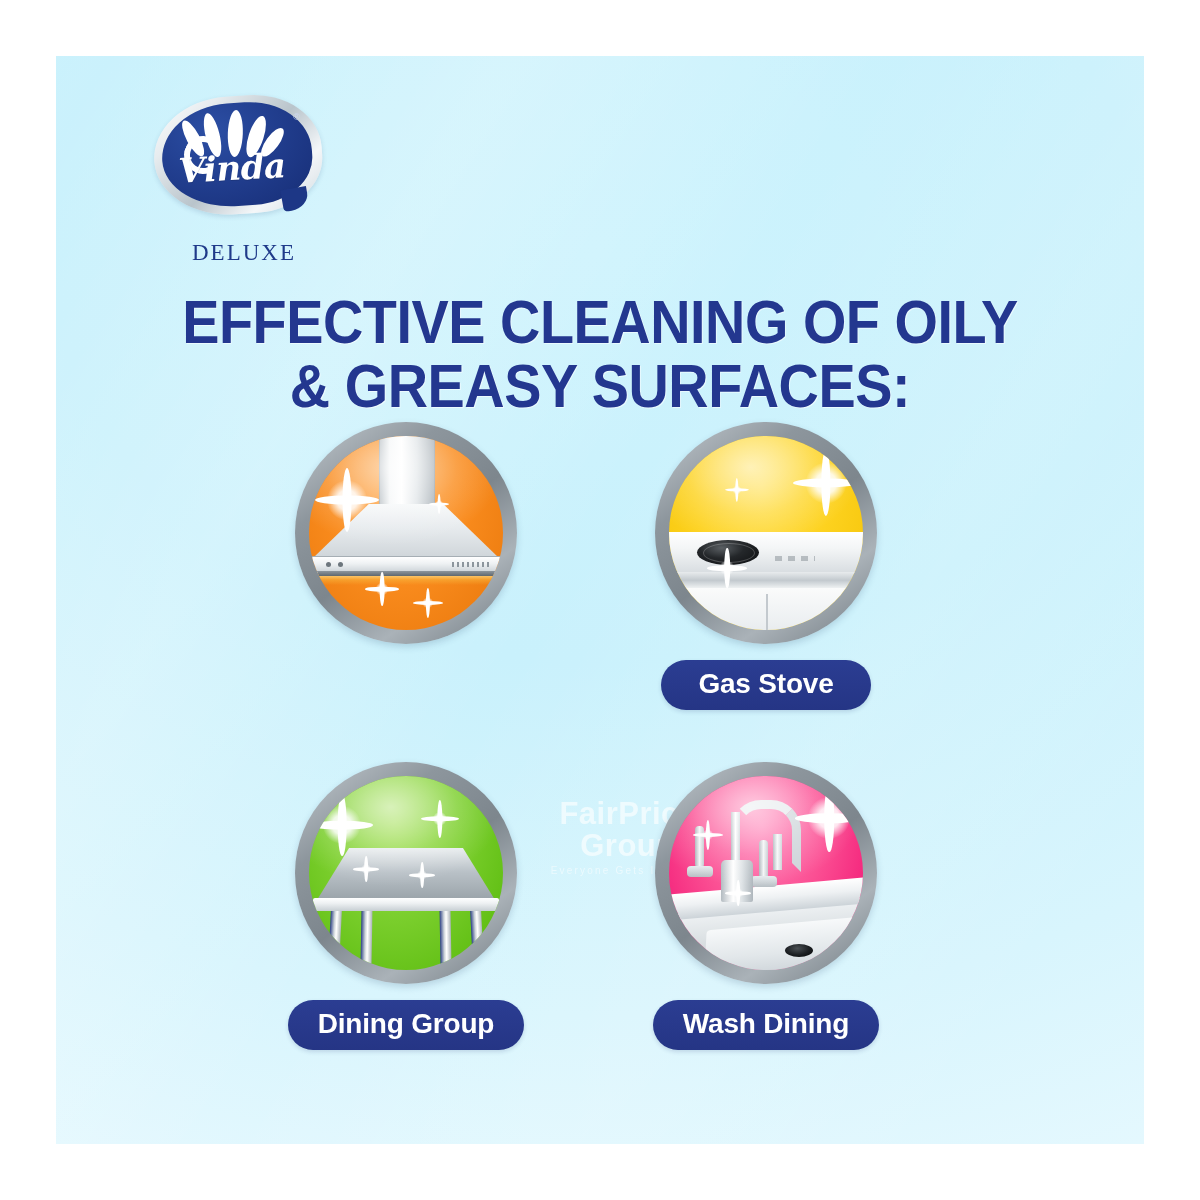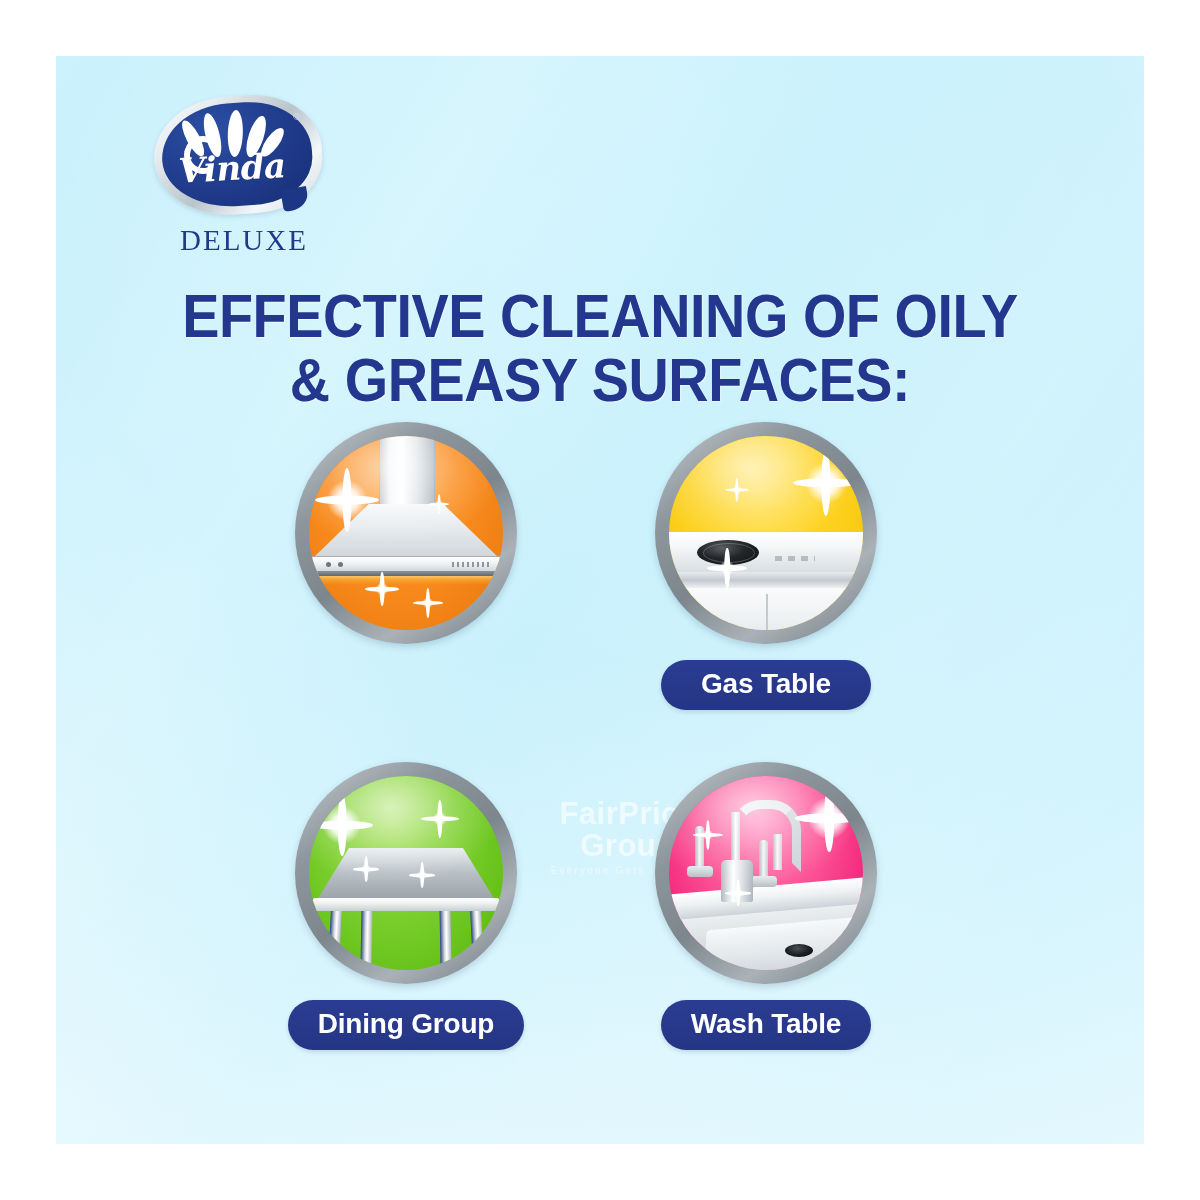--- a/index.html
+++ b/index.html
@@ -168,38 +168,38 @@
     font-family: "DejaVu Serif", serif;
     font-style: italic;
     font-weight: 700;
     font-size: 34px;
     letter-spacing: -0.5px;
     color: #ffffff;
     transform: rotate(-3deg);
     text-shadow: 0 1px 0 rgba(0,0,0,0.12);
   }
   .deluxe {
-    margin-top: 8px;
+    margin-top: 24px;
     text-align: center;
     width: 240px;
     margin-left: 20px;
     font-family: "Liberation Serif", serif;
-    font-size: 29px;
+    font-size: 23px;
     font-weight: 400;
     letter-spacing: 2px;
     color: #1f3a8a;
     font-variant: small-caps;
     text-transform: uppercase;
   }
 
   
   .headline {
     position: absolute;
     left: 40px;
-    top: 228px;
+    top: 234px;
     width: 1008px;
     text-align: center;
     z-index: 3;
   }
   .headline .hl {
     display: block;
     font-family: "Liberation Sans", sans-serif;
     font-weight: 700;
     font-size: 62px;
     line-height: 1.04;
@@ -675,21 +675,21 @@
                   <i></i>
                 </div>
               <div class="spark" style="left:56px; top:42px; width:24px; height:24px;">
                   <i></i>
                 </div>
               <div class="spark" style="left:38px; top:112px; width:40px; height:40px;">
                   <i></i>
                 </div>
             </div>
           </div>
-          <div class="pill">Gas Table</div>
+          <div class="pill">Gas Stove</div>
         </div>
       </div>
 
       <div class="row">
 
         <div class="cell col-left">
           <div class="medallion">
             <div class="medallion-face bg-green">
               <div class="leg l1"></div>
               <div class="leg l2"></div>
@@ -735,19 +735,19 @@
                   <i></i>
                 </div>
               <div class="spark" style="left:24px; top:44px; width:30px; height:30px;">
                   <i></i>
                 </div>
               <div class="spark" style="left:56px; top:104px; width:26px; height:26px;">
                   <i></i>
                 </div>
             </div>
           </div>
-          <div class="pill">Wash Table</div>
+          <div class="pill">Wash Dining</div>
         </div>
       </div>
 
     </div>
   </div>
 </div>
 
 </body></html>

